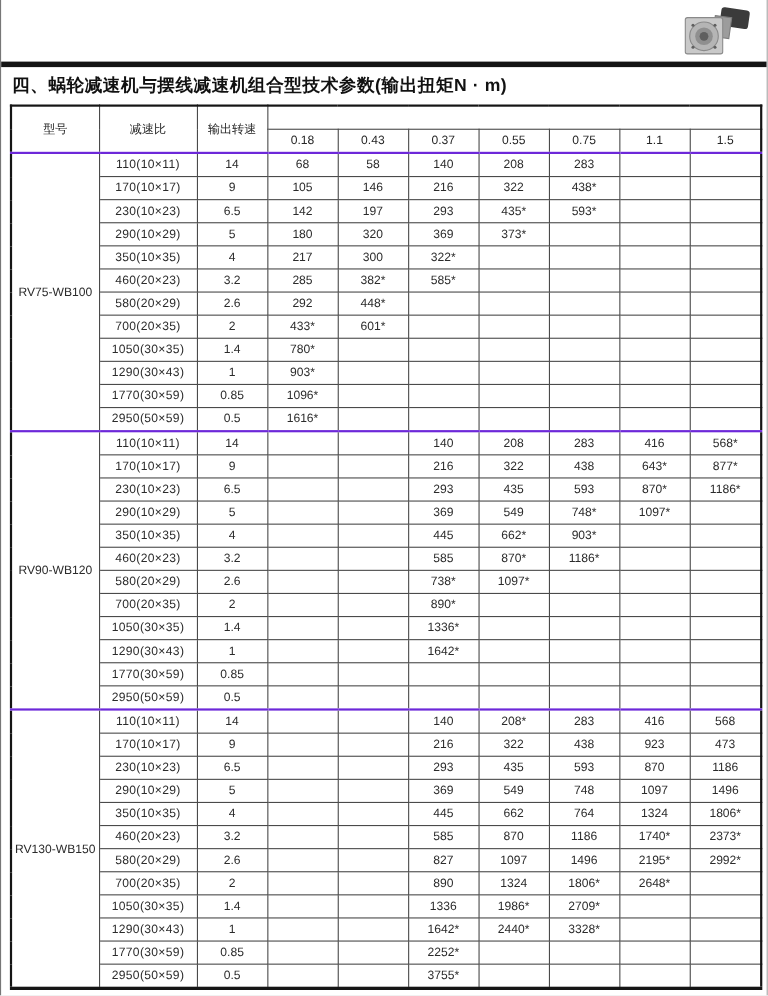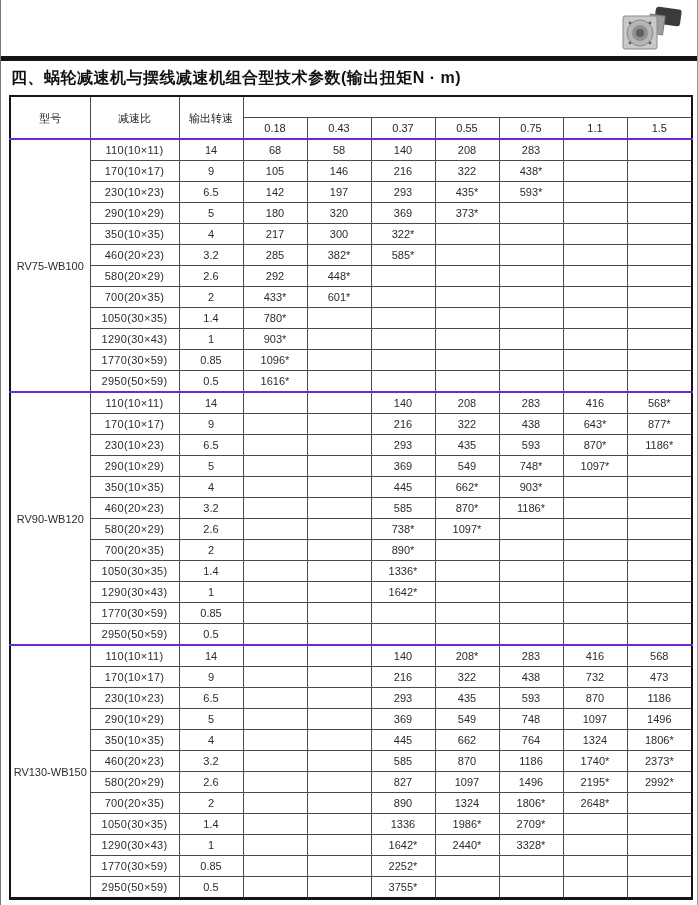--- a/index.html
+++ b/index.html
@@ -389,21 +389,21 @@
           <td>568</td>
         </tr>
         <tr>
           <td class="ratio-cell">170(10×17)</td>
           <td>9</td>
           <td></td>
           <td></td>
           <td>216</td>
           <td>322</td>
           <td>438</td>
-          <td>732</td>
+          <td>923</td>
           <td>473</td>
         </tr>
         <tr>
           <td class="ratio-cell">230(10×23)</td>
           <td>6.5</td>
           <td></td>
           <td></td>
           <td>293</td>
           <td>435</td>
           <td>593</td>

